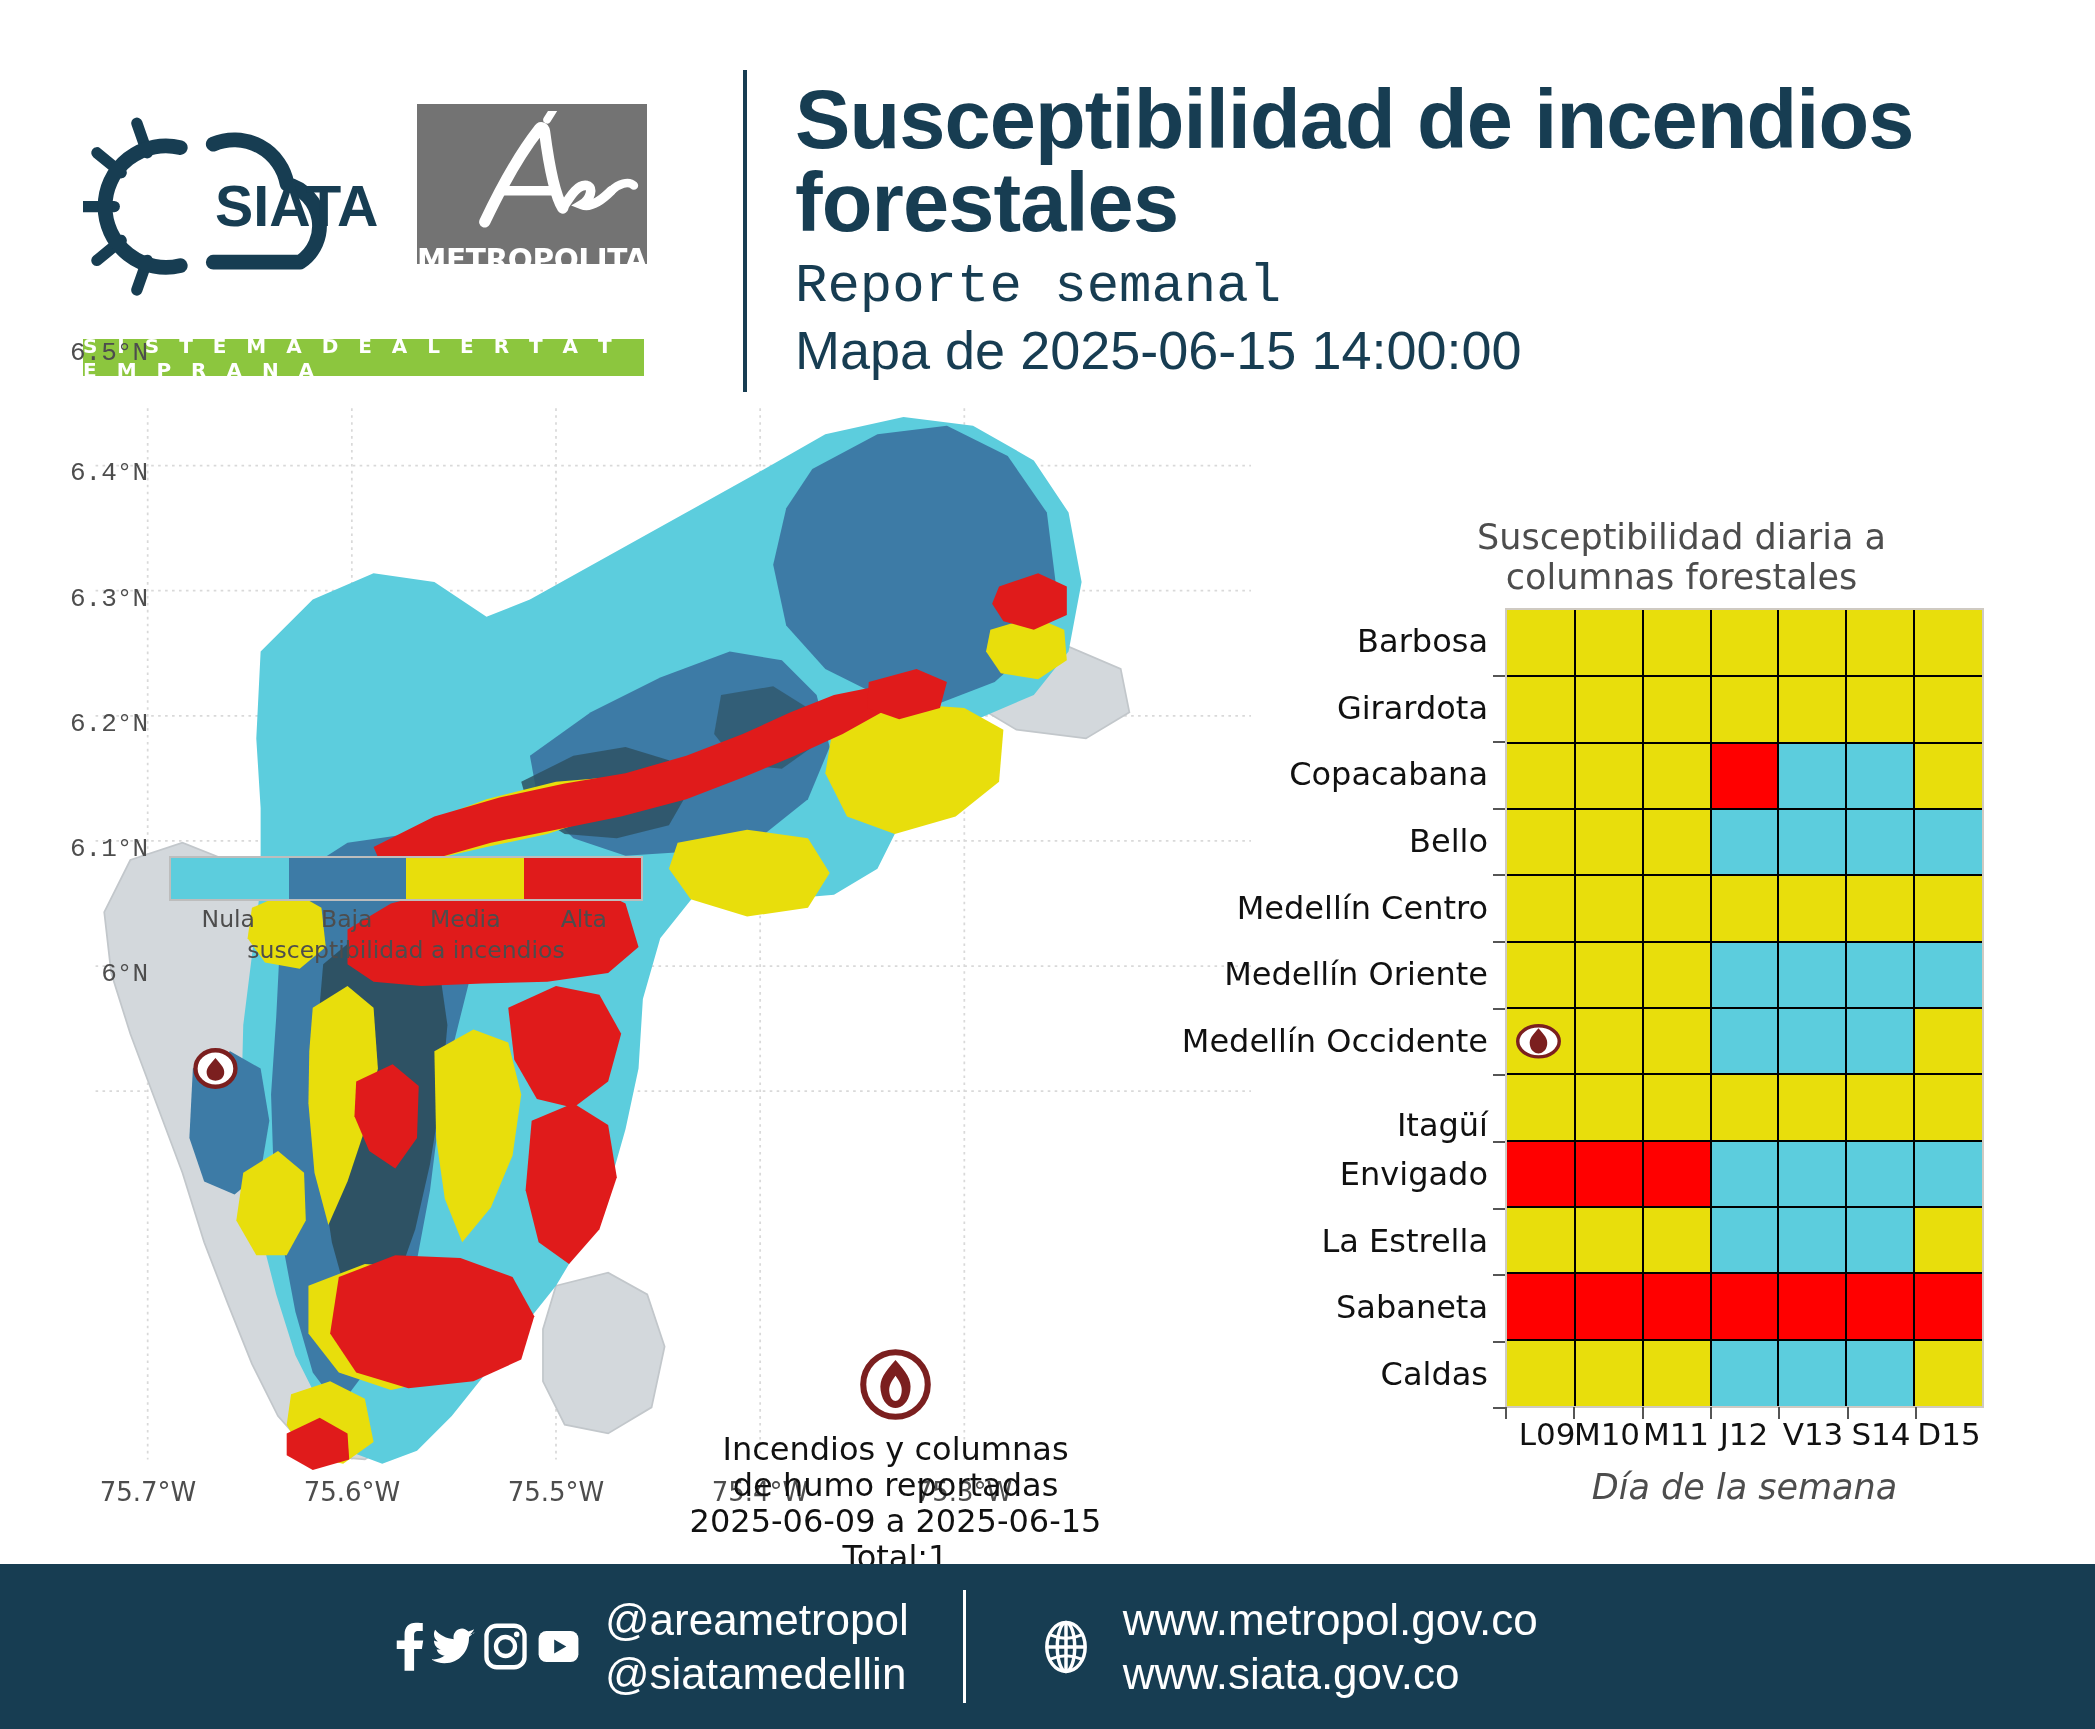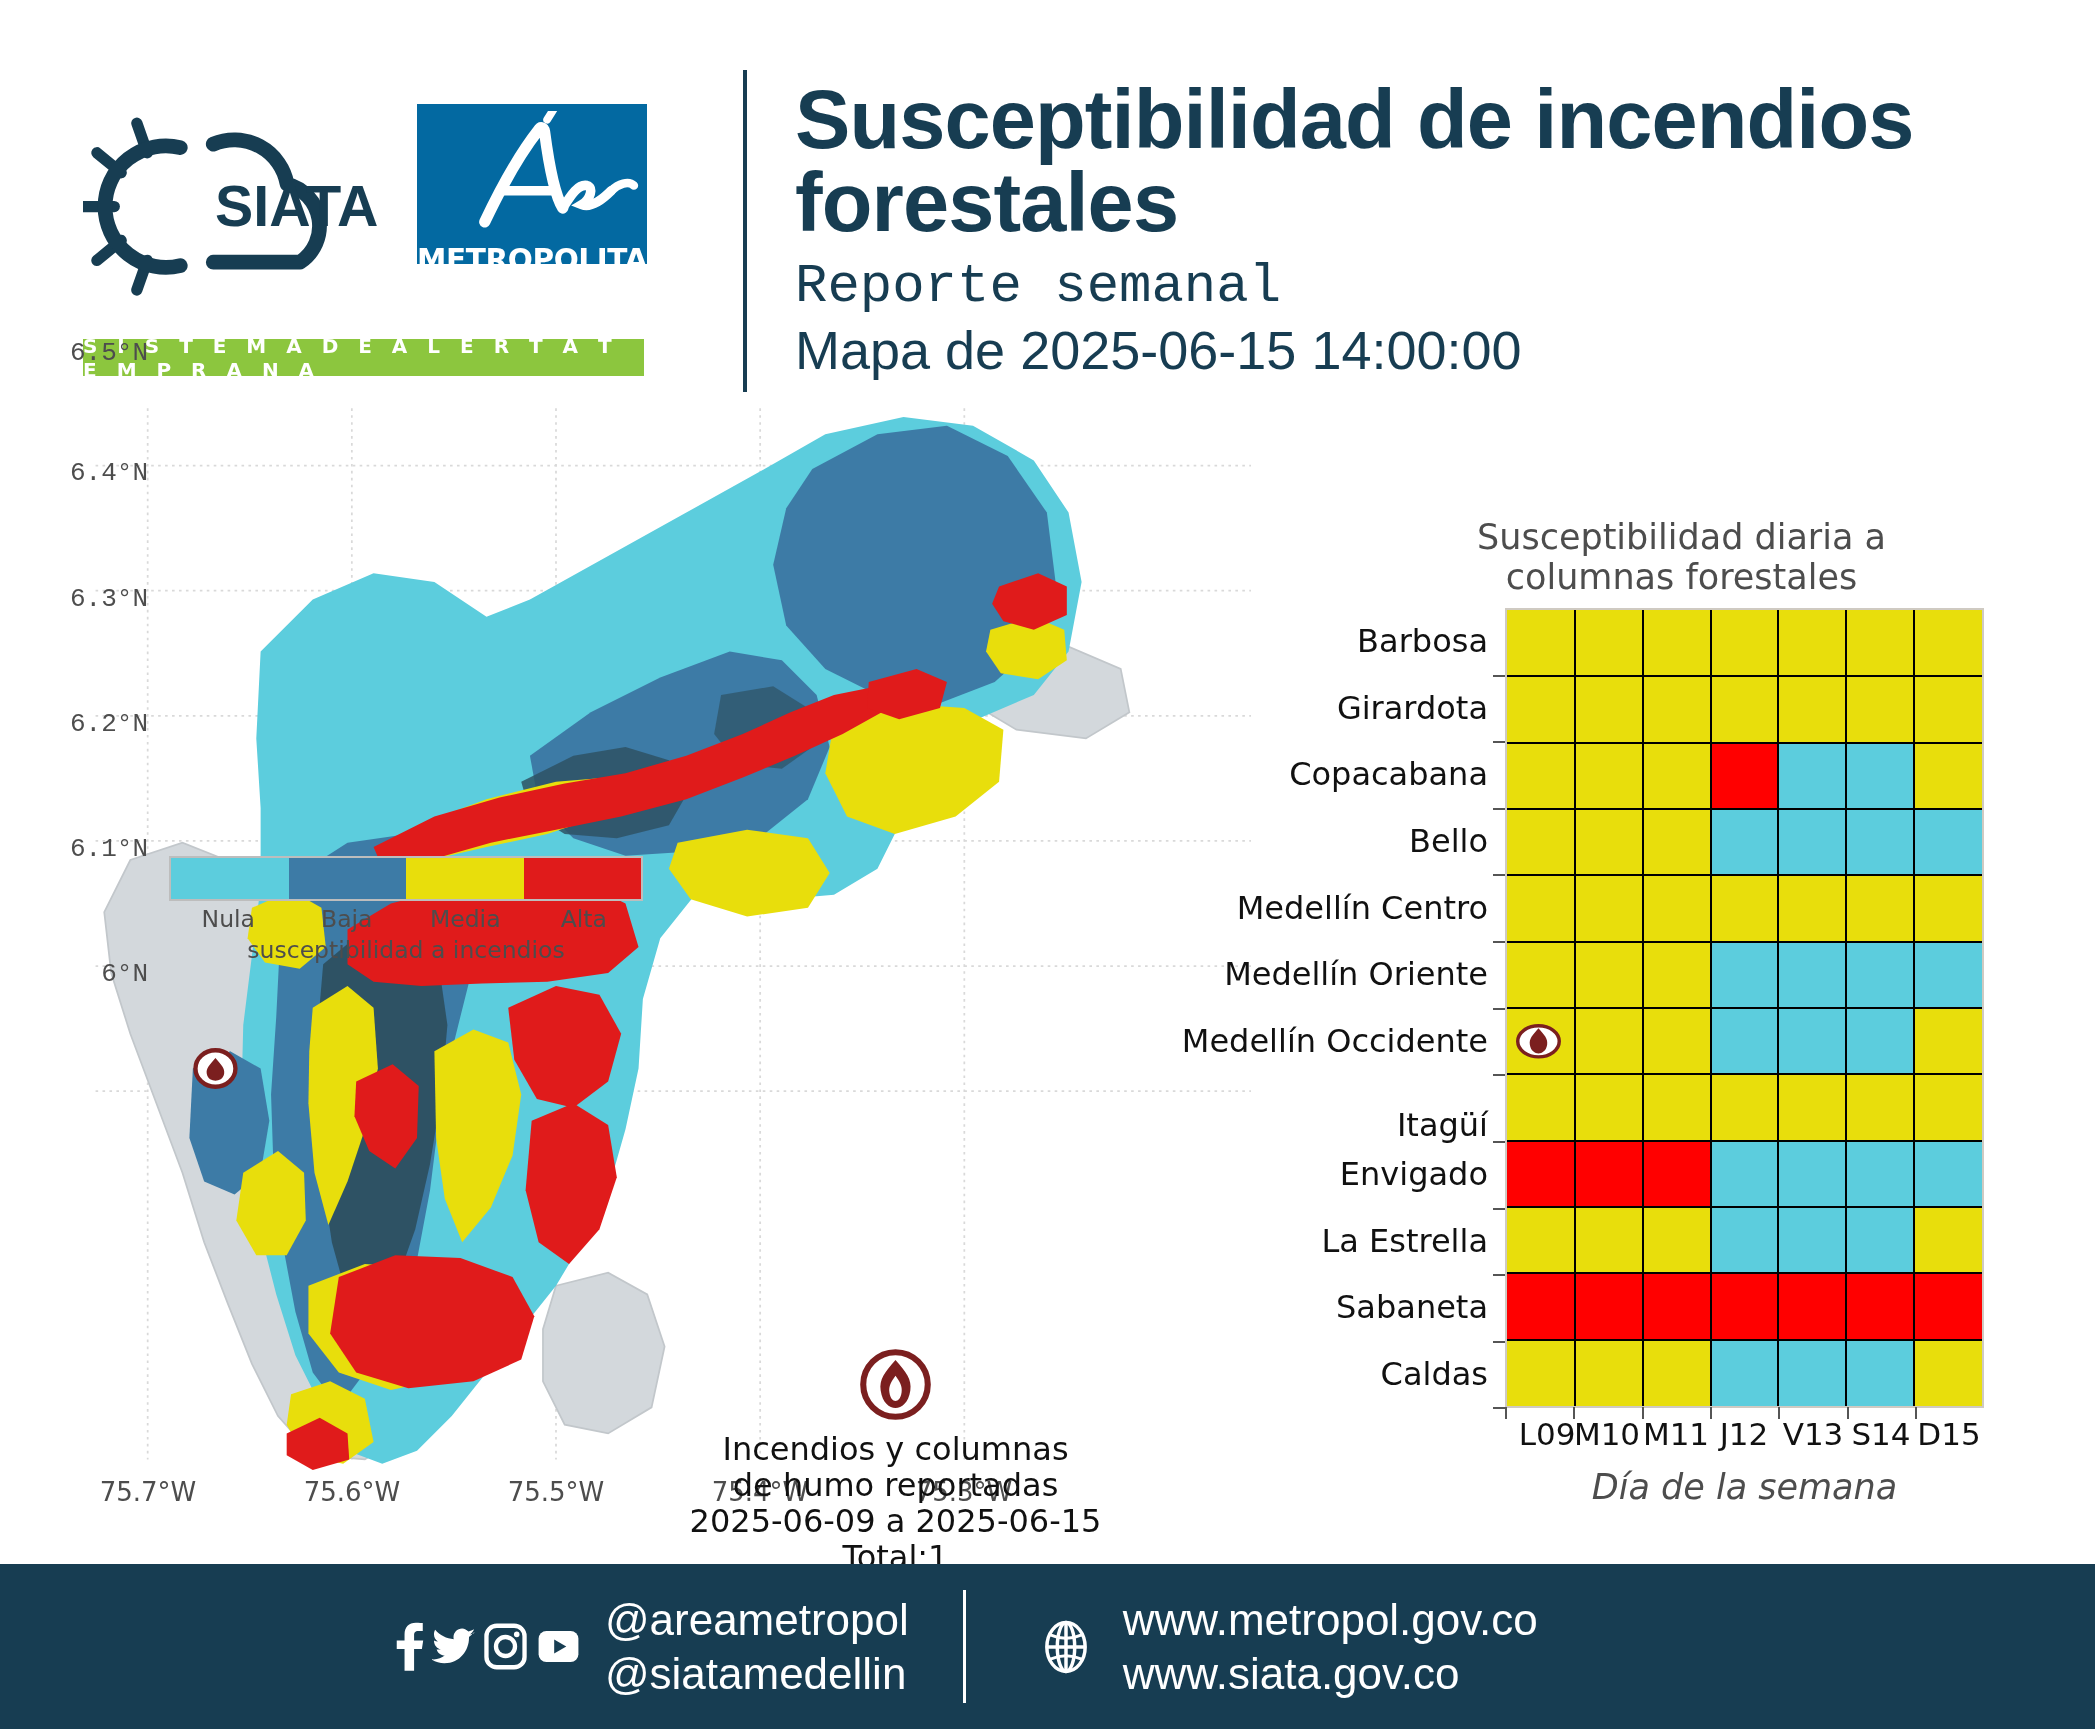--- a/index.html
+++ b/index.html
@@ -19,21 +19,21 @@
 
   #siata-tagline {
     position: absolute; left: 83px; top: 339px; width: 561px; height: 37px;
     background: #8cc63e; color: #ffffff;
     font-size: 20px; letter-spacing: 6.5px; font-weight: 600;
     display: flex; align-items: center; justify-content: center;
   }
 
   #logo-area {
     position: absolute; left: 417px; top: 104px; width: 230px; height: 160px;
-    background: #0369a1; color: #ffffff;
+    background: #737373; color: #ffffff;
   }
   #area-script {
     position: absolute; left: 0; top: 7px; width: 230px; height: 130px;
   }
   #area-script svg { width: 100%; height: 100%; display: block; }
   #area-metro {
     position: absolute; left: 0; top: 139px; width: 230px;
     text-align: center; font-size: 29.5px; font-weight: bold; letter-spacing: -0.4px;
   }
   #area-valle {

